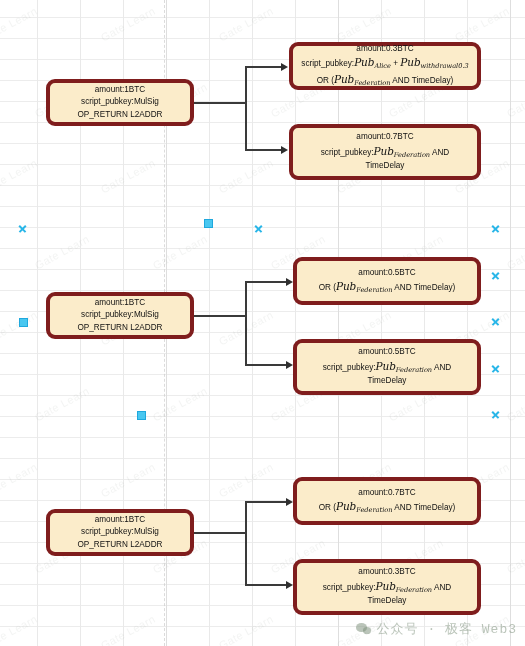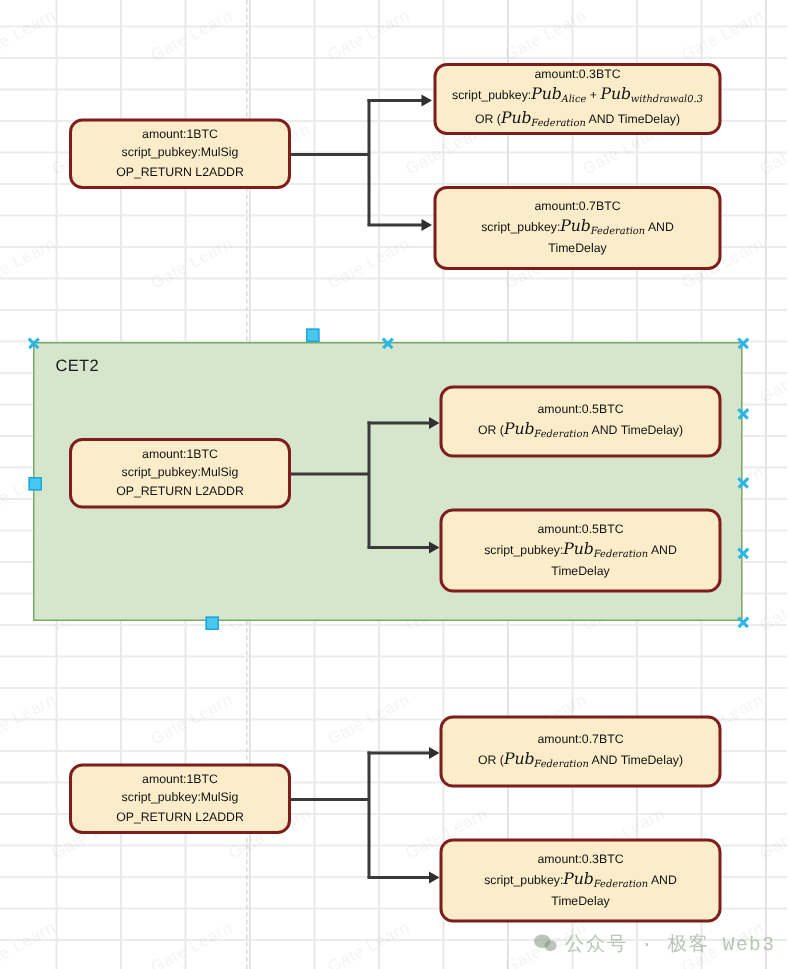--- a/index.html
+++ b/index.html
@@ -92,21 +92,21 @@
   .handle.sq {
     background: #49c7f0;
     border: 1px solid #1fa8dd;
     width: 7px; height: 7px;
     margin-left: -3.5px; margin-top: -3.5px;
   }
   
   .node {
     position: absolute;
     background: #fbecca;
-    border: 2px solid #7f1d1d;
+    border: 4px solid #7f1d1d;
     border-radius: 9px;
     box-sizing: border-box;
     display: flex;
     align-items: center;
     justify-content: center;
     text-align: center;
     font-size: 8.2px;
     line-height: 1.48;
     color: #111111;
     padding: 3px 6px;
@@ -258,23 +258,20 @@
   <div class="node" style="left:289px; top:124px; width:192px; height:56px;">
     <div class="inner">
       <div>amount:0.7BTC</div>
       <div>
         <span>script_pubkey:</span><span class="mth"><span>Pub</span><sub>Federation</sub></span><span> AND</span>
       </div>
       <div>TimeDelay</div>
     </div>
   </div>
 
-  <div class="panel" style="left:22px; top:228px; width:473px; height:186px;">
-    <div class="panel-label">CET2</div>
-  </div>
 
   <div class="handle" style="left:22px;  top:228px;"></div>
   <div class="handle" style="left:258px; top:228px;"></div>
   <div class="handle" style="left:495px; top:228px;"></div>
   <div class="handle" style="left:495px; top:275px;"></div>
   <div class="handle" style="left:495px; top:321px;"></div>
   <div class="handle" style="left:495px; top:368px;"></div>
   <div class="handle" style="left:495px; top:414px;"></div>
   <div class="handle sq" style="left:22px; top:321px;"></div>
   <div class="handle sq" style="left:140px; top:414px;"></div>

